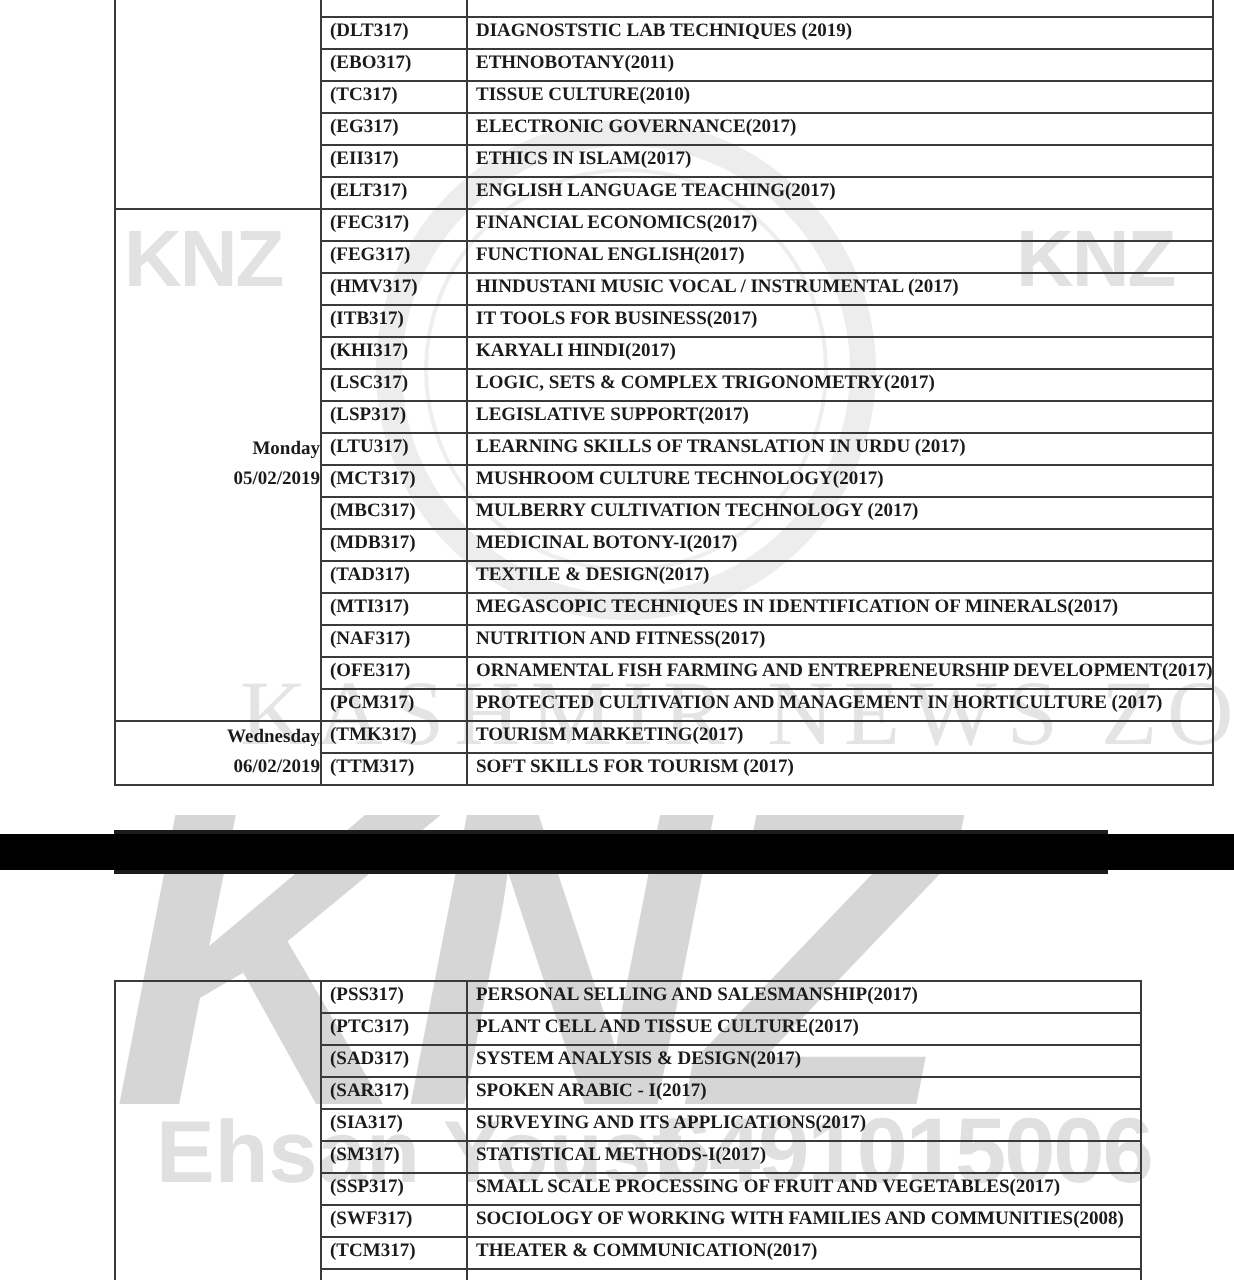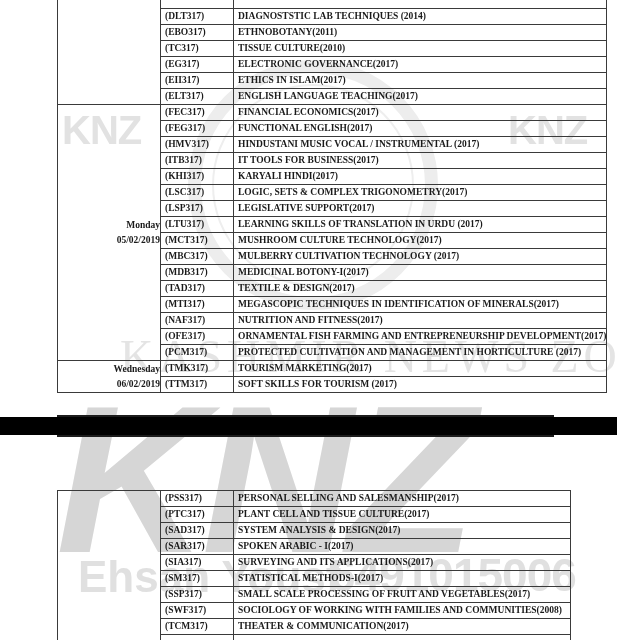--- a/index.html
+++ b/index.html
@@ -187,21 +187,21 @@
 
   <table class="sheet-table" id="table-upper">
     <tbody>
         <tr>
           <td class="col-date" rowspan="7"></td>
           <td class="col-code"></td>
           <td class="col-title"></td>
         </tr>
         <tr>
           <td class="col-code">(DLT317)</td>
-          <td class="col-title">DIAGNOSTSTIC LAB TECHNIQUES (2014)</td>
+          <td class="col-title">DIAGNOSTSTIC LAB TECHNIQUES (2019)</td>
         </tr>
         <tr>
           <td class="col-code">(EBO317)</td>
           <td class="col-title">ETHNOBOTANY(2011)</td>
         </tr>
         <tr>
           <td class="col-code">(TC317)</td>
           <td class="col-title">TISSUE CULTURE(2010)</td>
         </tr>
         <tr>

